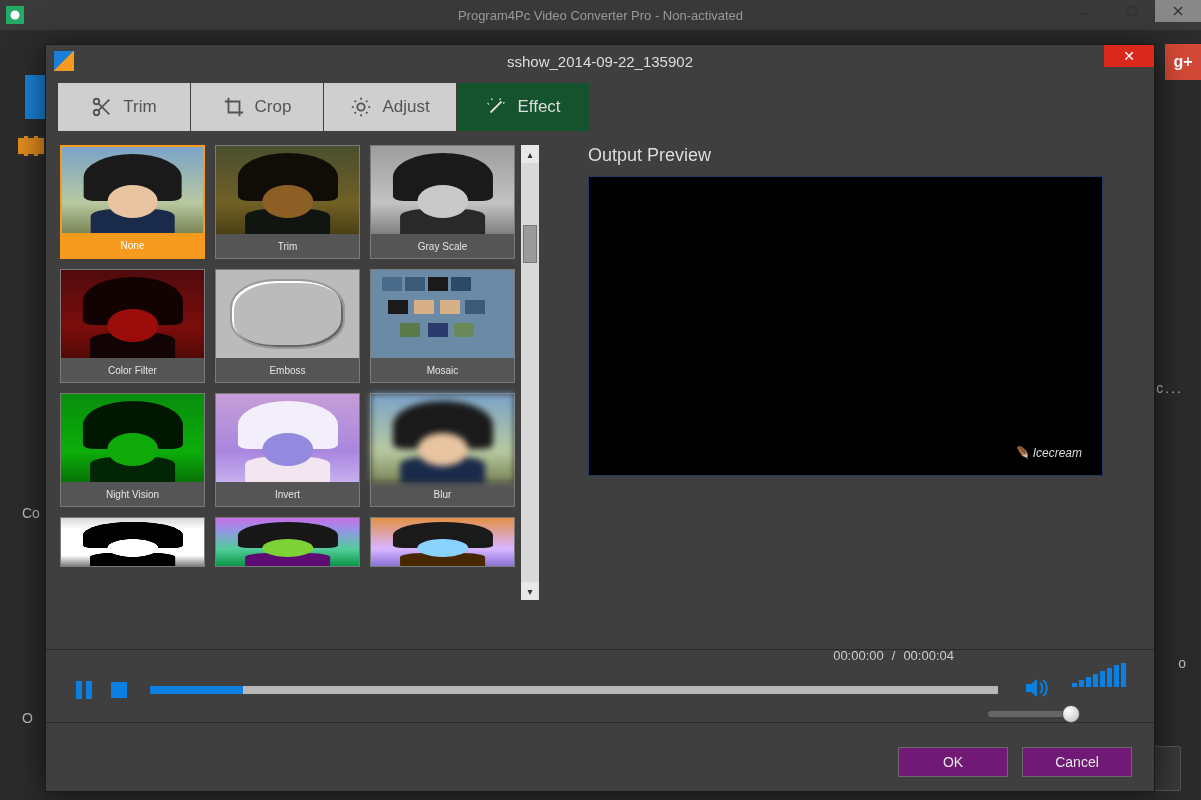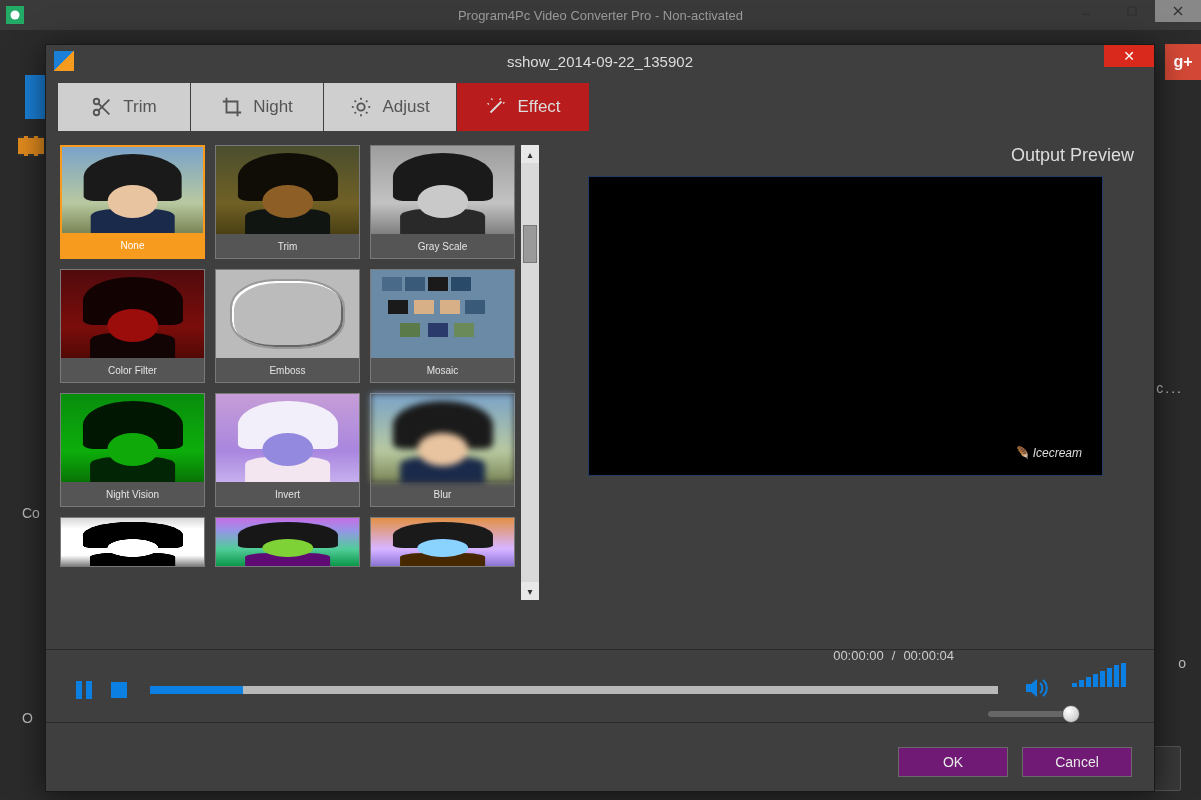--- a/index.html
+++ b/index.html
@@ -25,30 +25,30 @@
 .bg-right-snip2 { position:absolute; right:15px; top:625px; color:#bbb; font-size:14px; }
 .bg-merge { position:absolute; left:140px; bottom:11px; color:#bbb; font-size:13px; }
 .bg-merge .chk { display:inline-block; width:14px; height:14px; border:1px solid #888; vertical-align:middle; margin-right:6px; position:relative; top:-1px; }
 .gplus { position:absolute; right:0; top:14px; width:36px; height:36px; background:#d34836; display:flex; align-items:center; justify-content:center; color:#fff; font-size:16px; font-weight:bold; }
 .filmstrip-icon { position:absolute; left:18px; top:106px; width:26px; height:20px; background:#e08a1e; border-top:2px dashed #333; border-bottom:2px dashed #333; }
 .bg-blueicon { position:absolute; left:25px; top:45px; width:22px; height:44px; background:#1a7fd6; }
 .bg-arrow { position:absolute; right:235px; bottom:5px; width:60px; height:40px; }
 .bg-convertbox { position:absolute; right:20px; bottom:9px; width:300px; height:45px; border:1px solid #555; background:#383838; border-radius:2px; }
 
 
-.dialog { position:absolute; left:45px; top:14px; width:1110px; height:748px; background:#3f3f3f; box-shadow:0 4px 30px rgba(0,0,0,.6); border:1px solid #1a1a1a;text-align:right; }
+.dialog { position:absolute; left:45px; top:14px; width:1110px; height:748px; background:#3f3f3f; box-shadow:0 4px 30px rgba(0,0,0,.6); border:1px solid #1a1a1a; }
 .dialog .dlg-titlebar { height:32px; display:flex; align-items:center; justify-content:center; position:relative; background:#3f3f3f; }
 .dialog .dlg-titlebar .dlg-title { color:#ddd; font-size:15px; }
 .dlg-icon { position:absolute; left:8px; top:6px; width:20px; height:20px; background:linear-gradient(135deg,#1a7fd6 50%,#f79b1e 50%); }
 .dlg-close { position:absolute; right:0; top:0; width:50px; height:22px; background:#d9291c; display:flex; align-items:center; justify-content:center; color:#fff; font-size:14px; }
 
 
 .tabrow { display:flex; gap:0; background:#3f3f3f; padding:6px 12px 0 12px; }
 .tab { width:133px; height:48px; display:flex; align-items:center; justify-content:center; gap:10px; background:#cfcfcf; color:#555; font-size:17px; border-right:1px solid #3f3f3f; cursor:pointer; }
-.tab.active { background:#b91c1c; color:#ddd; }
+.tab.active { background:#14532d; color:#ddd; }
 .tab svg { width:22px; height:22px; }
 .tab:not(.active) svg { stroke:#555; }
 .tab.active svg { stroke:#ddd; }
 
 
 .content { display:flex; padding:14px 20px 0 14px; height:552px; }
 .effects-pane { width:488px; display:flex; }
 .effects-grid { display:grid; grid-template-columns:repeat(3,145px); grid-auto-rows:114px; gap:10px; overflow:hidden; height:455px; }
 .effect-item { border:1px solid #7a7a7a; display:flex; flex-direction:column; cursor:pointer; }
 .effect-item.selected { border:2px solid #f79b1e; }
@@ -178,21 +178,21 @@
             <circle cx="6" cy="18" r="3"></circle>
             <line x1="20" y1="4" x2="8.5" y2="15.5"></line>
             <line x1="20" y1="20" x2="8.5" y2="8.5"></line>
           </svg>
         <span>Trim</span>
       </div>
       <div class="tab">
         <svg viewBox="0 0 24 24" fill="none" stroke-width="2">
             <path d="M6 2v16h16M2 6h16v16"></path>
           </svg>
-        <span>Night</span>
+        <span>Crop</span>
       </div>
       <div class="tab">
         <svg viewBox="0 0 24 24" fill="none" stroke-width="2">
             <circle cx="12" cy="12" r="4"></circle>
             <line x1="12" y1="2" x2="12" y2="4"></line>
             <line x1="12" y1="20" x2="12" y2="22"></line>
             <line x1="4" y1="12" x2="2" y2="12"></line>
             <line x1="22" y1="12" x2="20" y2="12"></line>
             <line x1="5" y1="5" x2="6.5" y2="6.5"></line>
             <line x1="17.5" y1="17.5" x2="19" y2="19"></line>

